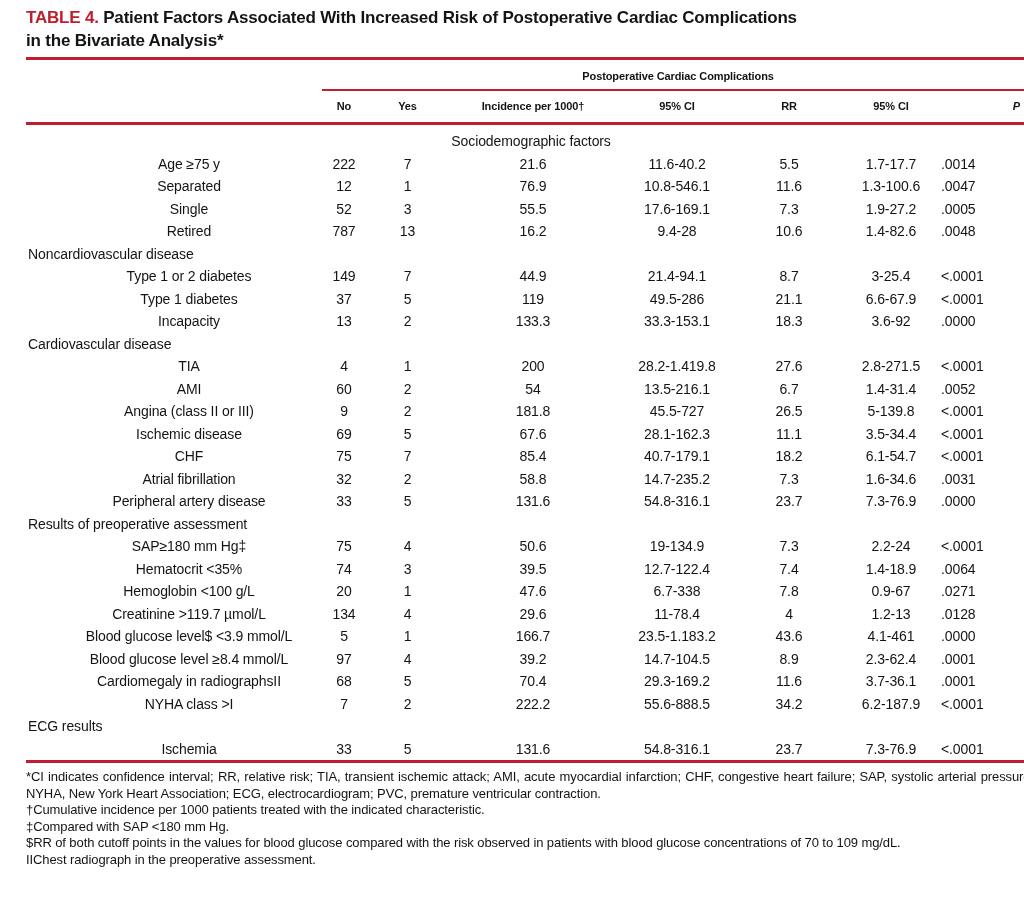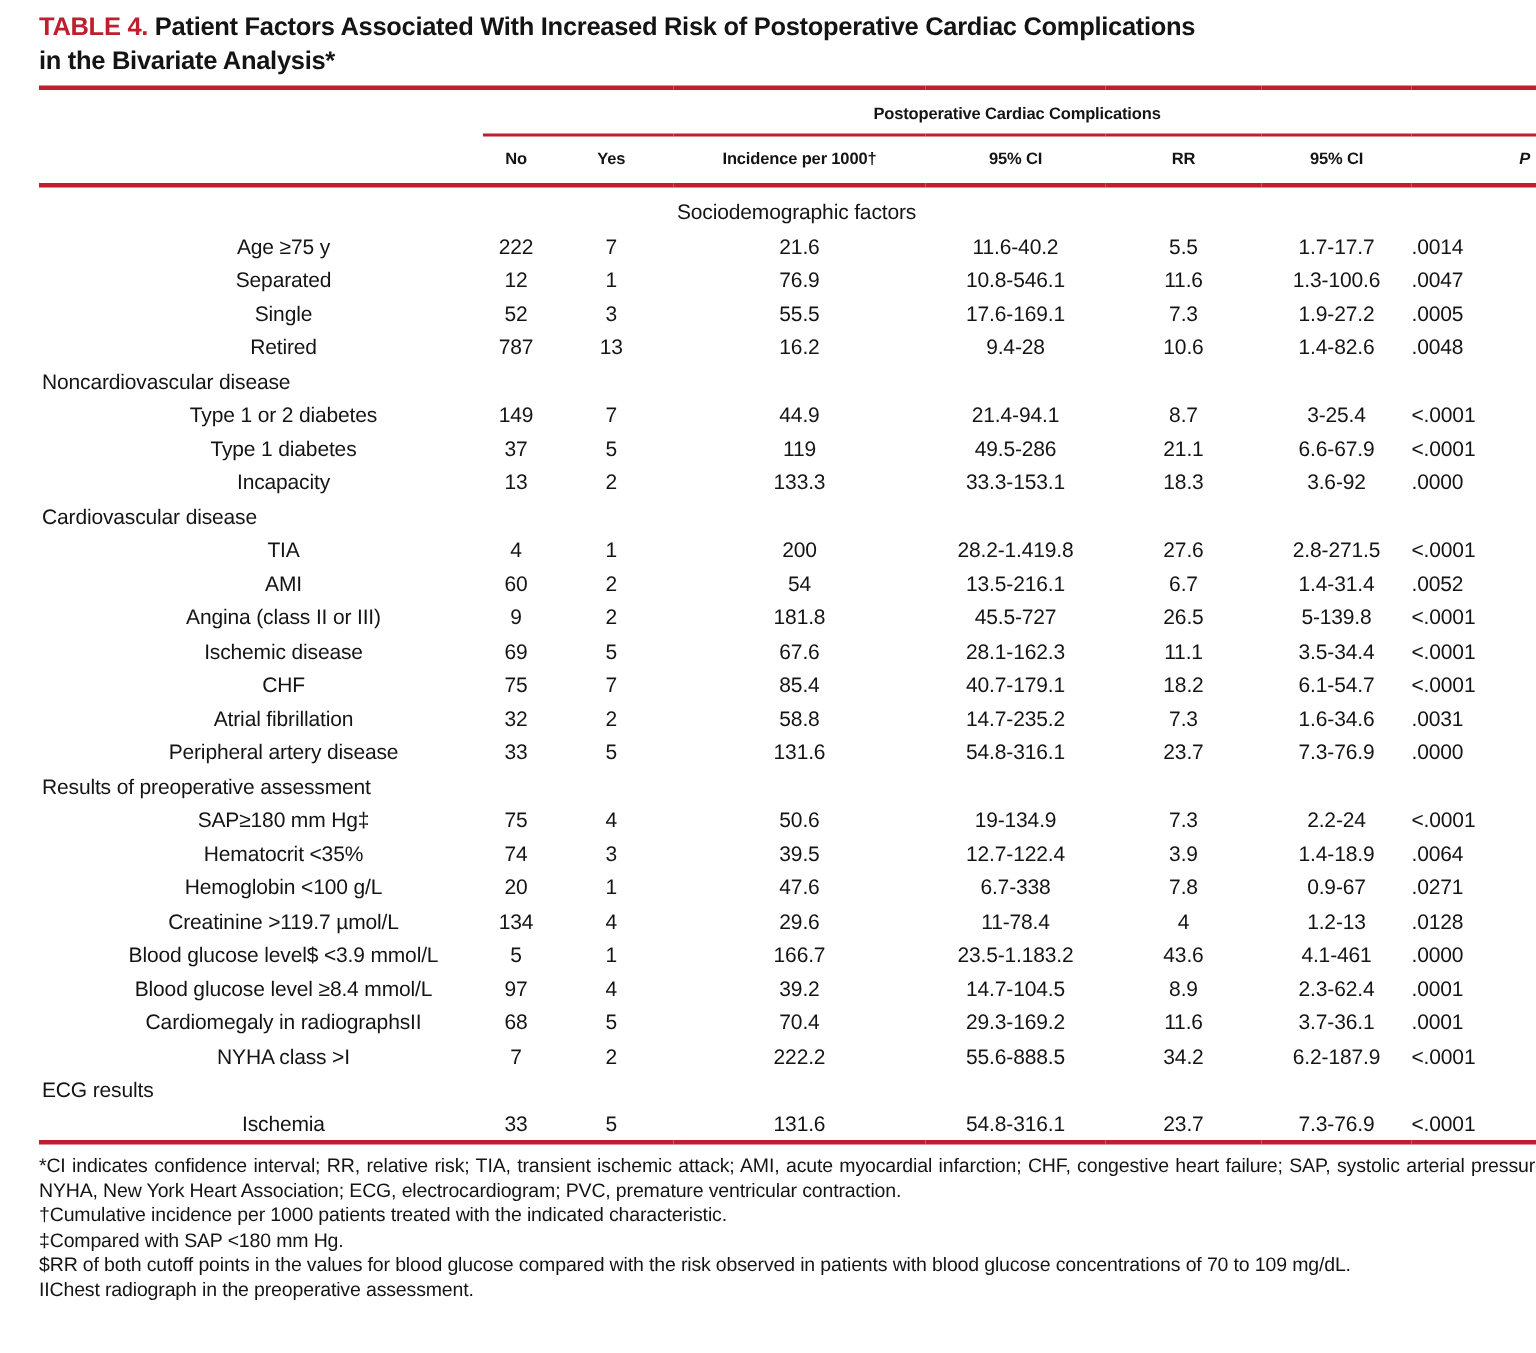--- a/index.html
+++ b/index.html
@@ -255,21 +255,21 @@
           <td class="val">7.3</td>
           <td class="val">2.2-24</td>
           <td class="val col-p">&lt;.0001</td>
         </tr>
         <tr>
           <td class="rowlabel">Hematocrit &lt;35%</td>
           <td class="val">74</td>
           <td class="val">3</td>
           <td class="val">39.5</td>
           <td class="val">12.7-122.4</td>
-          <td class="val">3.9</td>
+          <td class="val">7.4</td>
           <td class="val">1.4-18.9</td>
           <td class="val col-p">.0064</td>
         </tr>
         <tr>
           <td class="rowlabel">Hemoglobin &lt;100 g/L</td>
           <td class="val">20</td>
           <td class="val">1</td>
           <td class="val">47.6</td>
           <td class="val">6.7-338</td>
           <td class="val">7.8</td>

